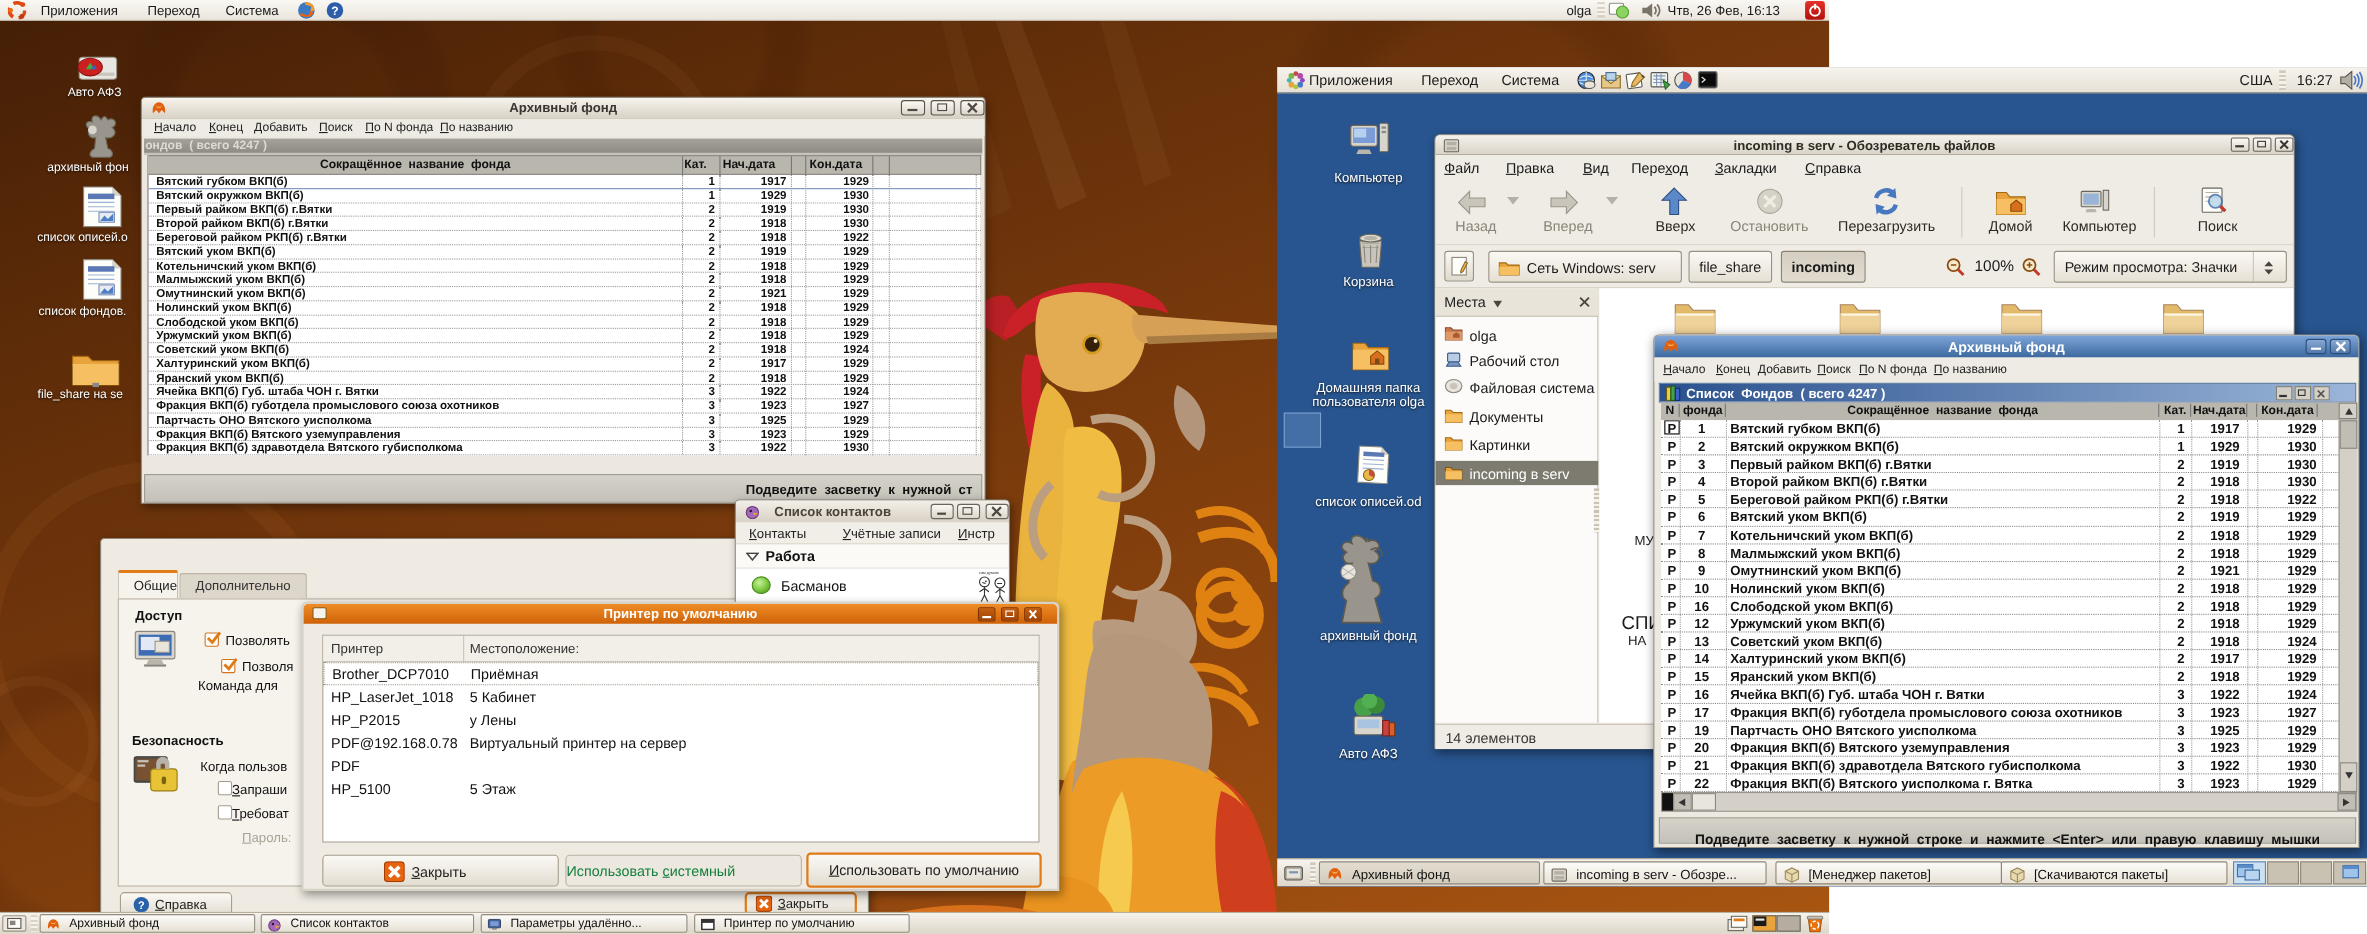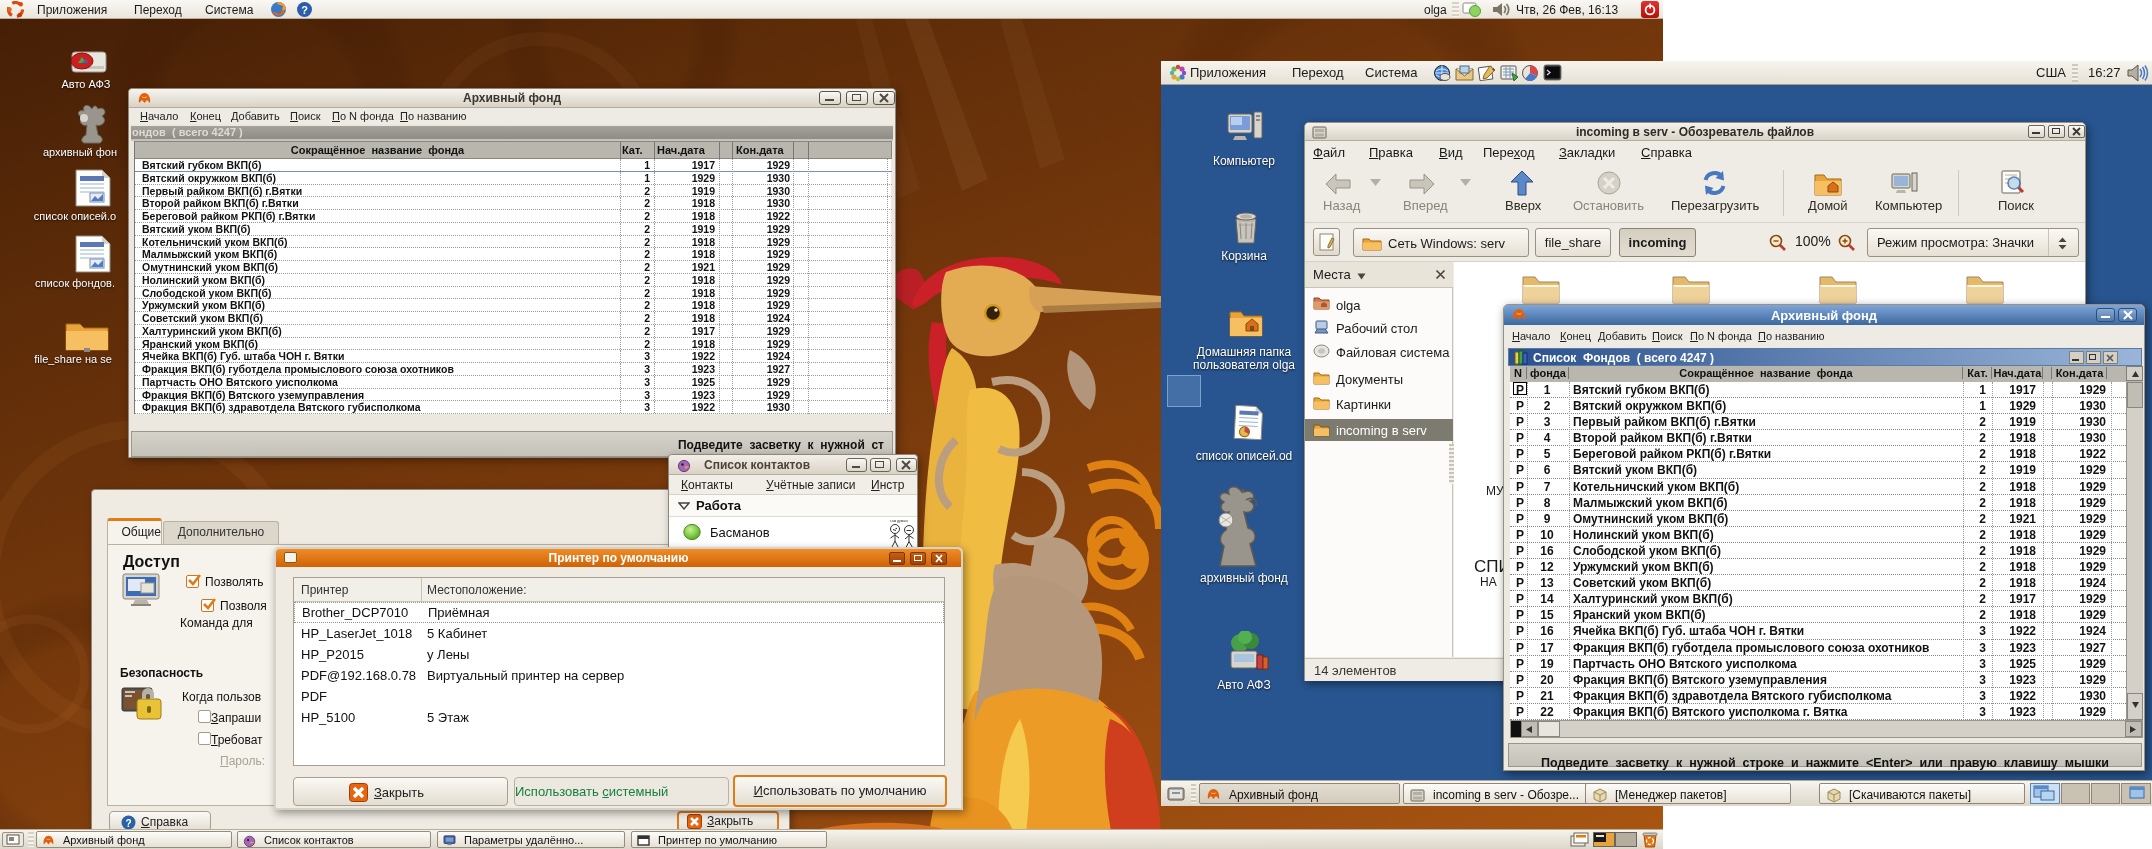--- a/index.html
+++ b/index.html
@@ -356,21 +356,21 @@
   <div class="a" style="left:2px;top:342px;width:762px;height:26px;background:linear-gradient(#d5d2ca,#c4c1b9);border:1px solid #9a968d;font-weight:bold;font-size:12px;color:#111">
         <span class="a" style="right:8px;top:6px;white-space:nowrap">Подведите &nbsp;засветку &nbsp;к &nbsp;нужной &nbsp;ст</span>
       </div>
  </div>
 
  <div class="a" style="left:91px;top:489px;width:699px;height:345px;background:#efebe2;border:1px solid #8e877b;border-radius:4px 4px 0 0;box-shadow:2px 3px 8px rgba(0,0,0,.35)">
 
   <div class="a" style="left:15px;top:28px;width:55px;height:26px;background:#f6f3ed;border:1px solid #b9b1a2;border-bottom:none;border-top:3px solid #e07b18;border-radius:3px 3px 0 0;font-size:12px;color:#222;text-align:right;line-height:22px">Общие</div>
   <div class="a" style="left:71px;top:31px;width:116px;height:23px;background:#ddd6ca;border:1px solid #b9b1a2;border-bottom:none;border-radius:3px 3px 0 0;font-size:12px;color:#333;text-align:center;line-height:21px">Дополнительно</div>
   <div class="a" style="left:15px;top:54px;width:668px;height:262px;background:#f6f3ed;border:1px solid #b9b1a2">
-   <span class="a" style="left:15px;top:8px;font-weight:bold;font-size:16px;color:#111">Доступ</span>
+   <span class="a" style="left:15px;top:8px;font-weight:bold;font-size:12px;color:#111">Доступ</span>
    <svg class="ico" style="left:13px;top:28px" width="40" height="34" viewBox="0 0 40 34">
           <rect x="2" y="1" width="36" height="25" rx="2" fill="#d9d5cc" stroke="#8a867c"></rect>
           <rect x="5" y="4" width="30" height="19" fill="#3c6cb4"></rect>
           <rect x="7" y="6" width="17" height="12" fill="#ffffff" opacity=".85"></rect>
           <rect x="20" y="10" width="13" height="10" fill="#e8e4da" stroke="#9a958a"></rect>
           <path d="M14 27 L26 27 L28 31 L12 31 Z" fill="#b9b5ab"></path>
           <rect x="10" y="31" width="20" height="2" fill="#8a867c"></rect>
         </svg>
    <span class="a" style="left:78px;top:30px;width:13px;height:13px;background:#fff;border:1px solid #d3731c;border-radius:2px"></span>
    <svg class="ico" style="left:79px;top:28px" width="14" height="14" viewBox="0 0 14 14">
@@ -1141,21 +1141,21 @@
    <span class="a" style="left:29px;top:4px">Архивный фонд</span>
   </div>
   <div class="a" style="left:242px;top:2px;width:203px;height:21px;background:linear-gradient(#fdfcf9,#e8e2d6);border:1px solid #8e8678;border-radius:2px;font-size:12px;color:#111">
    <svg class="ico" style="left:6px;top:4px" width="15" height="14" viewBox="0 0 15 14">
           <rect x="1" y="2" width="13" height="11" rx="1" fill="#d8d4ca" stroke="#6a665c"></rect>
           <rect x="3" y="4" width="9" height="3" fill="#b5b0a5"></rect>
           <rect x="3" y="8.5" width="9" height="3" fill="#b5b0a5"></rect>
         </svg>
    <span class="a" style="left:29px;top:4px">incoming в serv - Обозре...</span>
   </div>
-  <div class="a" style="left:424px;top:2px;width:206px;height:21px;background:linear-gradient(#fdfcf9,#e8e2d6);border:1px solid #8e8678;border-radius:2px;font-size:12px;color:#111">
+  <div class="a" style="left:453px;top:2px;width:206px;height:21px;background:linear-gradient(#fdfcf9,#e8e2d6);border:1px solid #8e8678;border-radius:2px;font-size:12px;color:#111">
    <svg class="ico" style="left:6px;top:3px" width="16" height="16" viewBox="0 0 16 16">
           <path d="M2 5 L8 2 L14 5 L14 12 L8 15 L2 12 Z" fill="#e8d8b0" stroke="#9a8a5a"></path>
           <path d="M2 5 L8 8 L14 5 M8 8 L8 15" stroke="#9a8a5a" fill="none"></path>
         </svg>
    <span class="a" style="left:29px;top:4px">[Менеджер пакетов]</span>
   </div>
   <div class="a" style="left:658px;top:2px;width:206px;height:21px;background:linear-gradient(#fdfcf9,#e8e2d6);border:1px solid #8e8678;border-radius:2px;font-size:12px;color:#111">
    <svg class="ico" style="left:6px;top:3px" width="16" height="16" viewBox="0 0 16 16">
           <path d="M2 5 L8 2 L14 5 L14 12 L8 15 L2 12 Z" fill="#e8d8b0" stroke="#9a8a5a"></path>
           <path d="M2 5 L8 8 L14 5 M8 8 L8 15" stroke="#9a8a5a" fill="none"></path>

